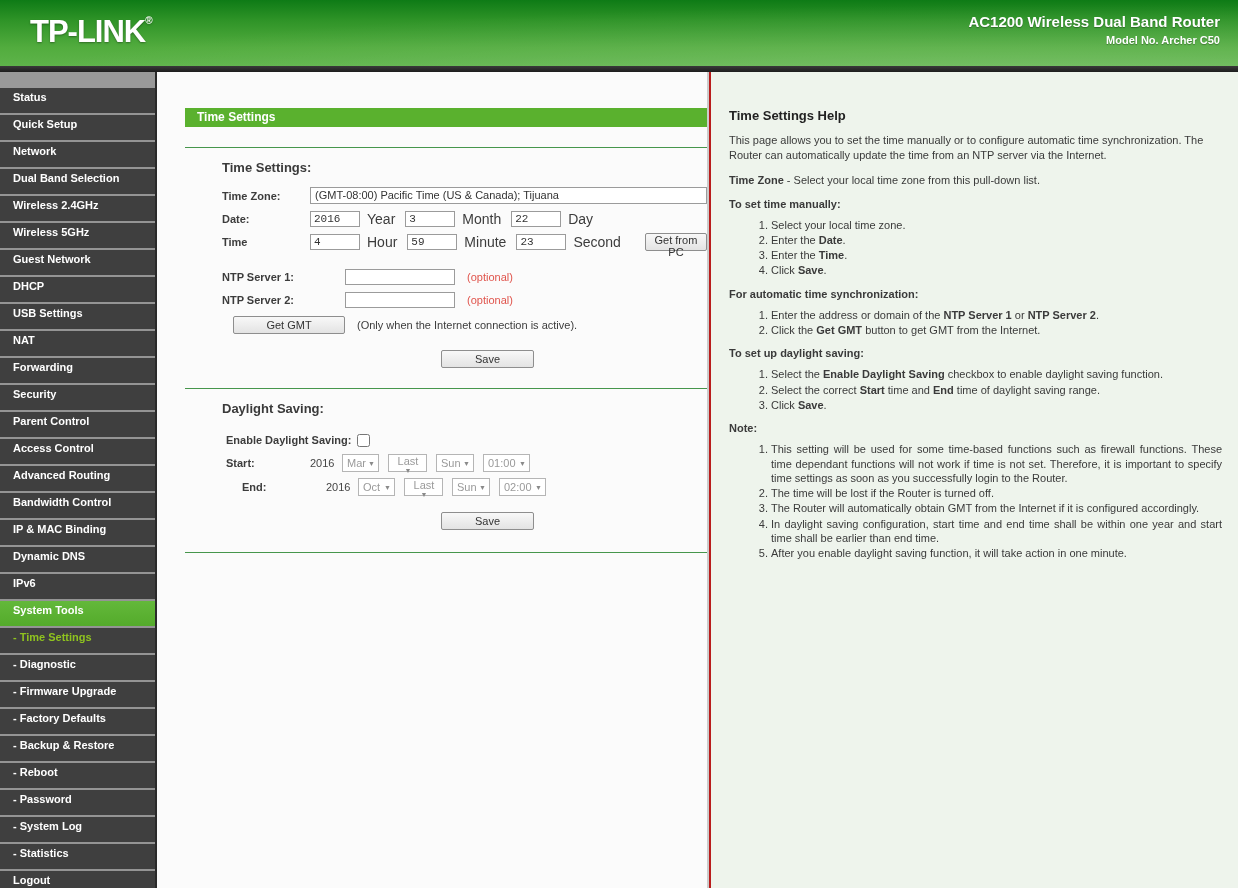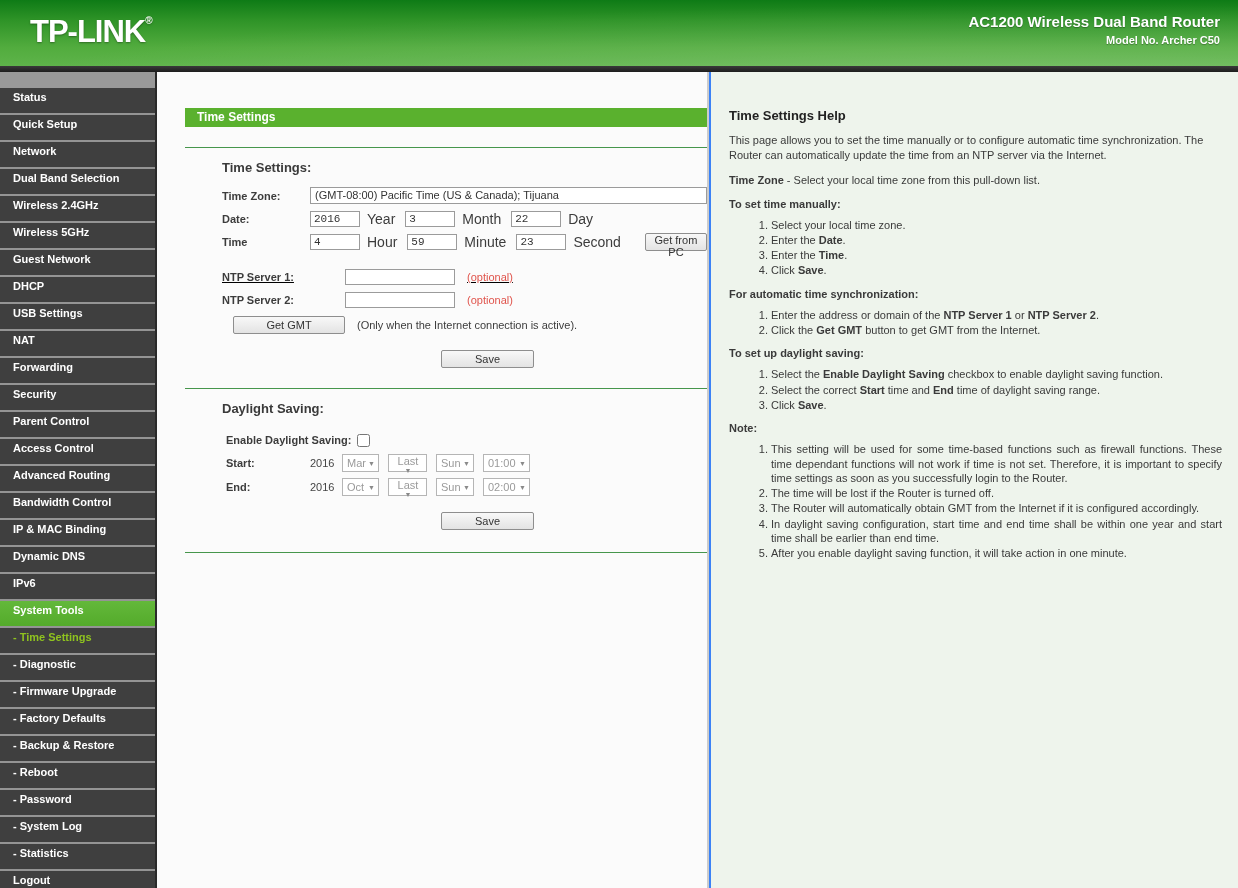--- a/index.html
+++ b/index.html
@@ -58,38 +58,38 @@
   .btn { height:18px; font-size:11px; color:#333; border:1px solid #8e8e8e; border-radius:2px;
     background:linear-gradient(180deg,#f8f8f8,#e3e3e3); cursor:pointer;
     font-family:"Liberation Sans", sans-serif; }
   .btn-pc { width:112px; margin-left:14px; }
   .btn-gmt { width:112px; }
   .btn-save { width:93px; }
   .optional { font-size:11px; color:#e0544c; margin-left:12px;text-align:right; }
   .note-inline { font-size:11px; color:#3c3c3c; margin-left:12px; }
   .row-tz { margin-top:11px; }
   .row-gap { margin-top:4px; }
-  .row-ntp1 { margin-top:16px;text-decoration:underline; }
+  .row-ntp1 { margin-top:16px; }
   .row-gmt { margin-top:6px; height:20px; }
   .row-save1 { margin-top:15px; height:18px; }
   .hr2 { margin-top:20px; }
   .row-enable { margin-top:16px; height:16px; }
   .row-dst { margin-top:6px; height:18px; }
   .row-save2 { margin-top:16px; height:18px; }
   .hr3 { margin-top:22px; }
   .year-text { font-size:11px; color:#444; width:24px; }
   .dselect { height:18px; border:1px solid #b5b5b5; background:#fff; color:#9a9a9a;
     font-size:11px; display:flex; align-items:center; justify-content:space-between;
     padding:0 3px 0 4px; margin-left:9px; cursor:default; }
   .ds-m { width:37px; margin-left:8px; } .ds-w { width:39px;flex-direction:column; } .ds-d { width:38px; } .ds-t { width:47px; }
   .arrow { font-size:7px; color:#8a8a8a; }
   .chk { width:13px; height:13px; margin-left:6px; }
 
   
-  .help { flex:1; background:#eef4ec; border-left:2px solid #3b82f6;
+  .help { flex:1; background:#eef4ec; border-left:2px solid #b91c1c;
     padding:36px 16px 0 18px; color:#3a3a3a; }
   .help-title { font-size:13px; font-weight:bold; color:#222; margin-bottom:2px; }
   .help-para { font-size:11px; line-height:1.35; margin-top:10px; }
   .help-heading { font-size:11px; font-weight:bold; margin-top:10px; }
   .help ol { font-size:11px; line-height:1.3; margin-top:8px; padding-left:42px; }
   .help ol li { margin-bottom:1px; }
   .help ol.justify li { text-align:justify; }
 </style>
 </head>
 <body>
@@ -216,21 +216,21 @@
         <div class="dselect ds-d">
             <span>Sun</span>
             <span class="arrow">▼</span>
           </div>
         <div class="dselect ds-t">
             <span>01:00</span>
             <span class="arrow">▼</span>
           </div>
       </div>
 
-      <div class="form-row row-dst" style="margin-left:41px">
+      <div class="form-row row-dst" style="margin-left:57px">
         <span class="flabel w84">End:</span>
         <span class="year-text">2016</span>
         <div class="dselect ds-m">
             <span>Oct</span>
             <span class="arrow">▼</span>
           </div>
         <div class="dselect ds-w">
             <span>Last</span>
             <span class="arrow">▼</span>
           </div>

